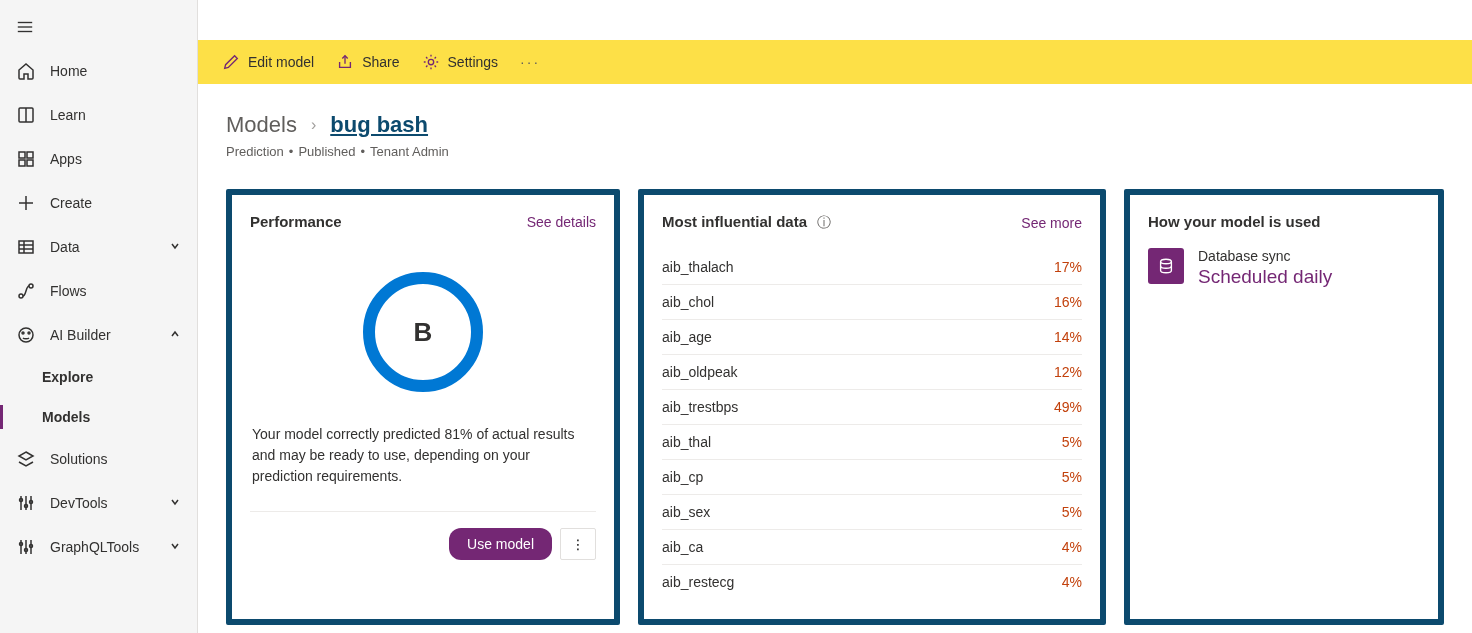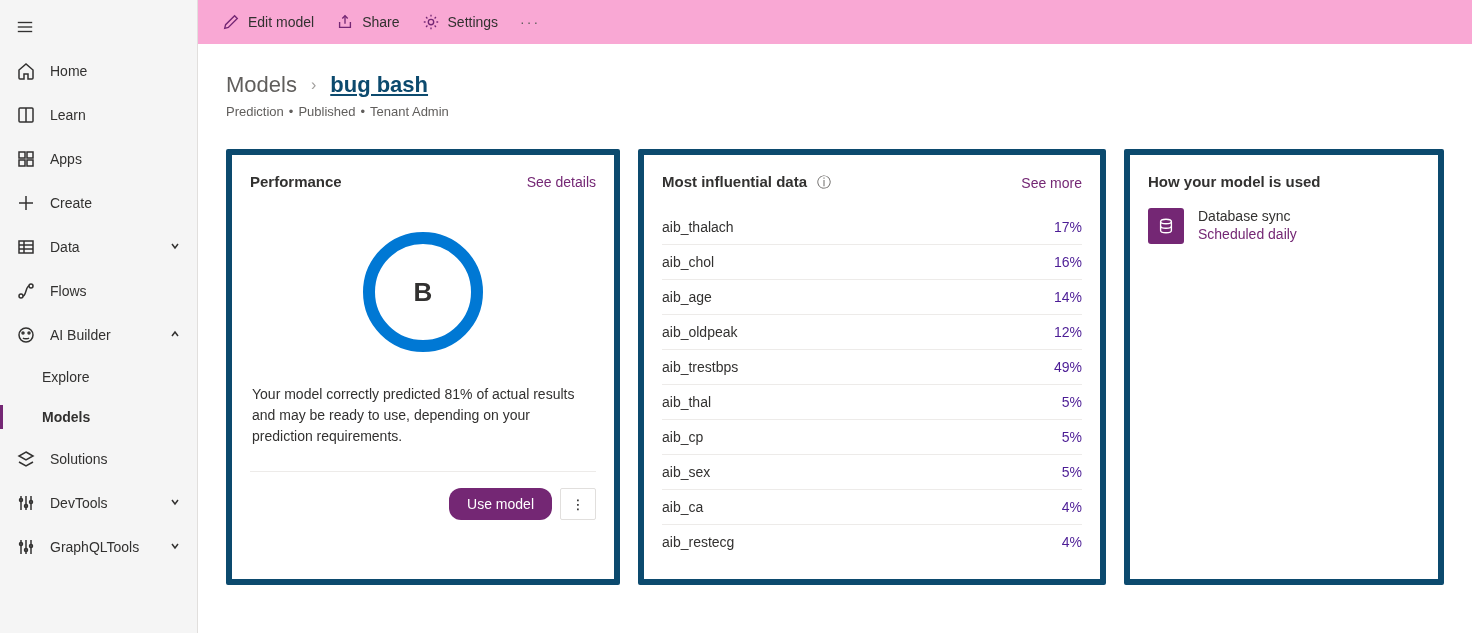--- a/index.html
+++ b/index.html
@@ -4,29 +4,29 @@
 <style>
 * { box-sizing: border-box; margin: 0; padding: 0; }
 body { font-family: "Segoe UI", -apple-system, BlinkMacSystemFont, sans-serif; font-size: 14px; color: #323130; background: #fff; }
 
 .app { display: flex; height: 633px; width: 1472px; }
 
 .sidebar { width: 216px; background: #f5f5f5; border-right: 1px solid #e1dfdd; display: flex; flex-direction: column; padding-top: 8px; }
 .hamburger { padding: 10px 16px; cursor: pointer; }
 .hamburger svg { width: 18px; height: 18px; }
 .nav-item { display: flex; align-items: center; padding: 12px 16px; cursor: pointer; color: #323130; gap: 14px; position: relative; }
-.nav-item.sub { padding-left: 42px; }
+.nav-item.sub { padding-left: 42px; font-weight: bold; }
 .nav-item .icon { width: 20px; height: 20px; display: flex; align-items: center; justify-content: center; flex-shrink: 0; }
 .nav-item .chev { position: absolute; right: 16px; }
 .nav-item.active { font-weight: 600; }
 .nav-item.active::before { content: ""; position: absolute; left: 0; top: 8px; bottom: 8px; width: 3px; background: #742774; }
 
 .main { flex: 1; display: flex; flex-direction: column; }
 
-.toolbar { background: #f9a8d4; height: 44px; display: flex; align-items: center; padding: 0 24px; gap: 22px; }
+.toolbar { background: #fde047; height: 44px; display: flex; align-items: center; padding: 0 24px; gap: 22px; margin-top: 40px; }
 .toolbar-item { display: flex; align-items: center; gap: 8px; cursor: pointer; color: #323130; }
 .toolbar-item .ti-icon { color: #742774; width: 18px; height: 18px; display: flex; align-items: center; justify-content: center; }
 
 .content { padding: 28px 28px 0 28px; }
 .breadcrumb { display: flex; align-items: center; gap: 14px; font-size: 22px; color: #605e5c; }
 .breadcrumb .crumb-current { font-weight: 600; color: #0c4a6e; text-decoration: underline; }
 .breadcrumb .sep { color: #a19f9d; font-size: 16px; }
 .subinfo { margin-top: 6px; font-size: 13px; color: #605e5c; }
 .subinfo .dot { margin: 0 5px; }
 
@@ -42,26 +42,26 @@
 
 .gauge-wrap { display: flex; justify-content: center; padding: 24px 0 32px 0; }
 .gauge { width: 120px; height: 120px; border-radius: 50%; border: 12px solid #0078d4; display: flex; align-items: center; justify-content: center; font-size: 26px; font-weight: 600; color: #323130; }
 .perf-desc { font-size: 14px; color: #323130; line-height: 1.5; padding: 0 2px; }
 .perf-actions { display: flex; justify-content: flex-end; margin-top: 24px; gap: 8px; padding-top: 16px; border-top: 1px solid #edebe9; }
 .btn-primary { background: #742774; color: #fff; border: none; padding: 8px 18px; font-size: 14px; cursor: pointer; border-radius: 12px; }
 .btn-more { border: 1px solid #e1dfdd; background: #fff; width: 36px; display: flex; align-items: center; justify-content: center; cursor: pointer; border-radius: 2px; }
 
 .infl-row { display: flex; justify-content: space-between; padding: 9px 0; border-bottom: 1px solid #edebe9; font-size: 14px; color: #323130; }
 .infl-row:last-child { border-bottom: none; }
-.infl-val { color: #4c1d95; margin-left: 28px; }
+.infl-val { color: #c2410c; margin-left: 28px; }
 
 .use-row { display: flex; gap: 14px; margin-top: 12px; }
 .use-icon { width: 36px; height: 36px; background: #742774; border-radius: 3px; display: flex; align-items: center; justify-content: center; color: #fff; flex-shrink: 0; }
 .use-label { font-size: 14px; color: #323130; }
-.use-sub { font-size: 14px; color: #742774; margin-top: 2px; }
+.use-sub { font-size: 19px; color: #742774; margin-top: 2px; }
 
 svg { stroke: currentColor; fill: none; stroke-width: 1.5; }
 </style>
 </head>
 <body>
 
 <div class="app">
 
   <div class="sidebar">
     <div class="hamburger">

